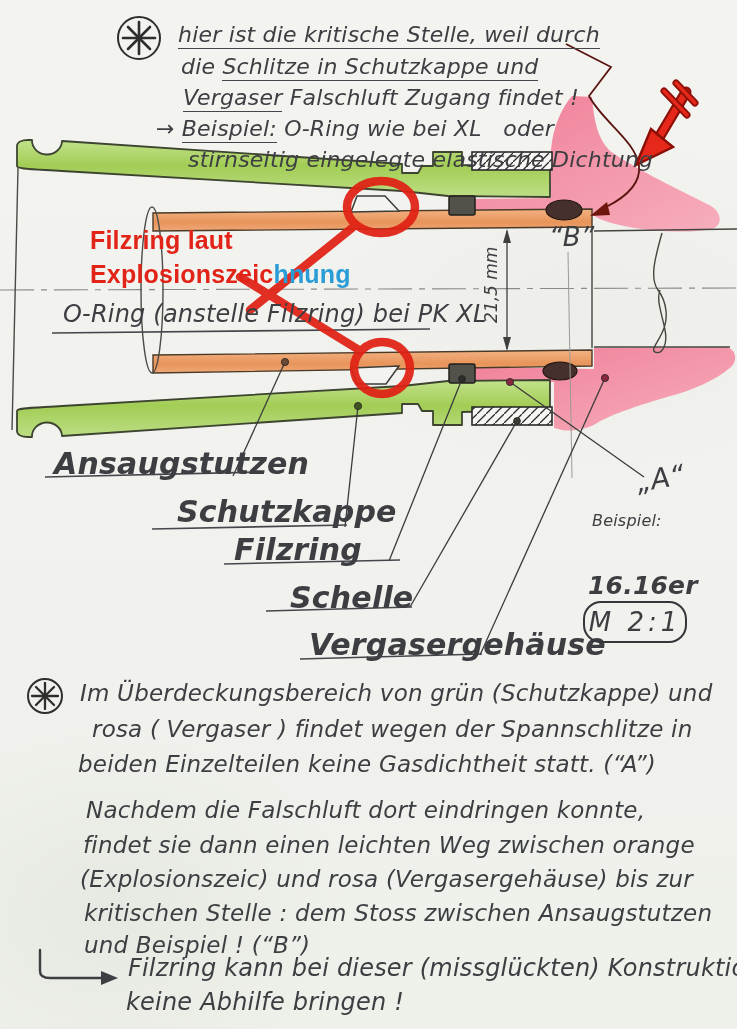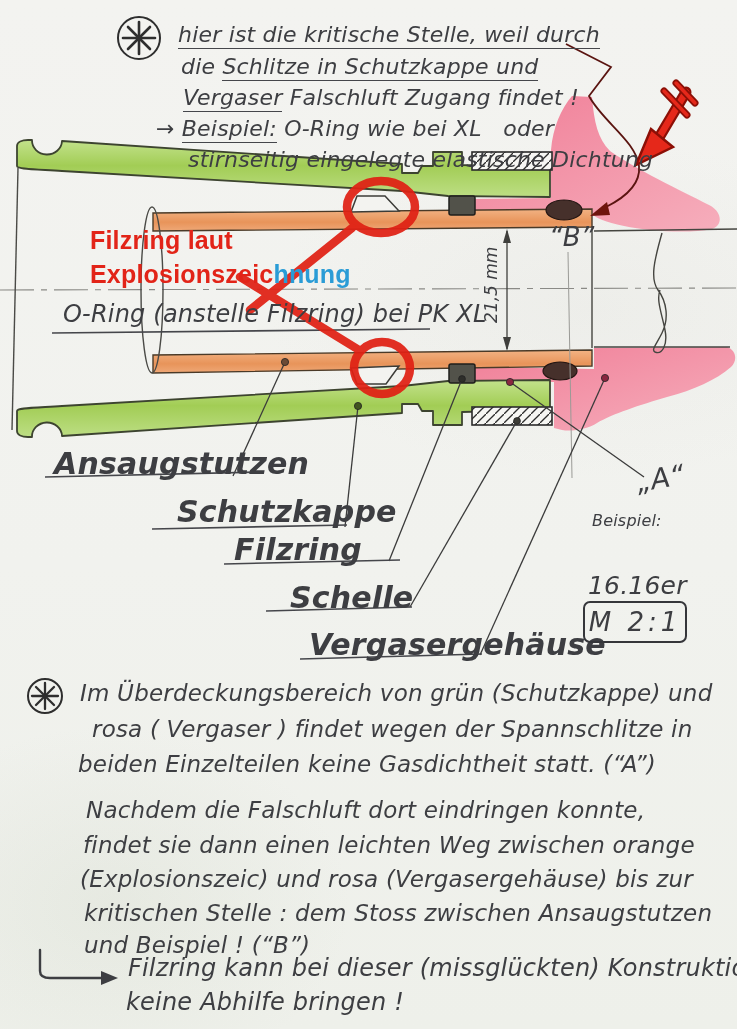--- a/index.html
+++ b/index.html
@@ -15,21 +15,21 @@
         white-space:pre;letter-spacing:.2px;}
   .hand .u{border-bottom:1.7px solid #45464b;padding-bottom:1px;}
   .note-line{font-size:22px;}
   .para-line{font-size:23px;}
   .typed{font-family:"Liberation Sans",sans-serif;font-style:normal;font-weight:bold;
          font-size:25px;letter-spacing:.2px;white-space:pre;}
   .typed .red{color:#e22418;}
   .typed .blue{color:#2a9cd6;}
   .label{font-size:30px;font-weight:bold;}
   .ref-mark{font-size:26px;}
-  .scale-box{border:2.2px solid #35363a;border-radius:7px;width:100px;height:38px;
+  .scale-box{border:2.2px solid #35363a;border-radius:18px;width:100px;height:38px;
              display:flex;align-items:center;justify-content:center;
              font-size:26px;letter-spacing:4px;}
 </style>
 </head>
 <body>
 
 <div id="page">
 
   <svg width="737" height="1029" viewBox="0 0 737 1029">
     <defs>
@@ -188,21 +188,21 @@
   <div class="abs hand ref-mark" style="left:549px;top:222px;">“B”</div>
   <div class="abs hand ref-mark" style="left:636px;top:462px;font-size:28px;transform:rotate(-10deg);">„A“</div>
 
   <div class="abs hand label" style="left:54px;top:446px;">Ansaugstutzen</div>
   <div class="abs hand label" style="left:161px;top:494px;margin-left:16px;">Schutzkappe</div>
   <div class="abs hand label" style="left:234px;top:532px;">Filzring</div>
   <div class="abs hand label" style="left:290px;top:580px;">Schelle</div>
   <div class="abs hand label" style="left:309px;top:627px;">Vergasergehäuse</div>
 
   <div class="abs hand" style="left:592px;top:511px;font-size:16px;">Beispiel:</div>
-  <div class="abs hand" style="left:588px;top:571px;font-size:25px;">16.16er</div>
+  <div class="abs hand" style="left:588px;top:571px;font-size:25px;font-weight:bold;">16.16er</div>
   <div class="abs hand scale-box" style="left:583px;top:601px;">M 2:1</div>
 
   <div class="abs hand para-line" style="left:80px;top:680px;">Im Überdeckungsbereich von grün (Schutzkappe) und</div>
   <div class="abs hand para-line" style="left:92px;top:716px;">rosa ( Vergaser ) findet wegen der Spannschlitze in</div>
   <div class="abs hand para-line" style="left:78px;top:751px;">beiden Einzelteilen keine Gasdichtheit statt. (“A”)</div>
 
   <div class="abs hand para-line" style="left:86px;top:797px;">Nachdem die Falschluft dort eindringen konnte,</div>
   <div class="abs hand para-line" style="left:83px;top:832px;">findet sie dann einen leichten Weg zwischen orange</div>
   <div class="abs hand para-line" style="left:80px;top:866px;">(Explosionszeic) und rosa (Vergasergehäuse) bis zur</div>
   <div class="abs hand para-line" style="left:84px;top:900px;">kritischen Stelle : dem Stoss zwischen Ansaugstutzen</div>

